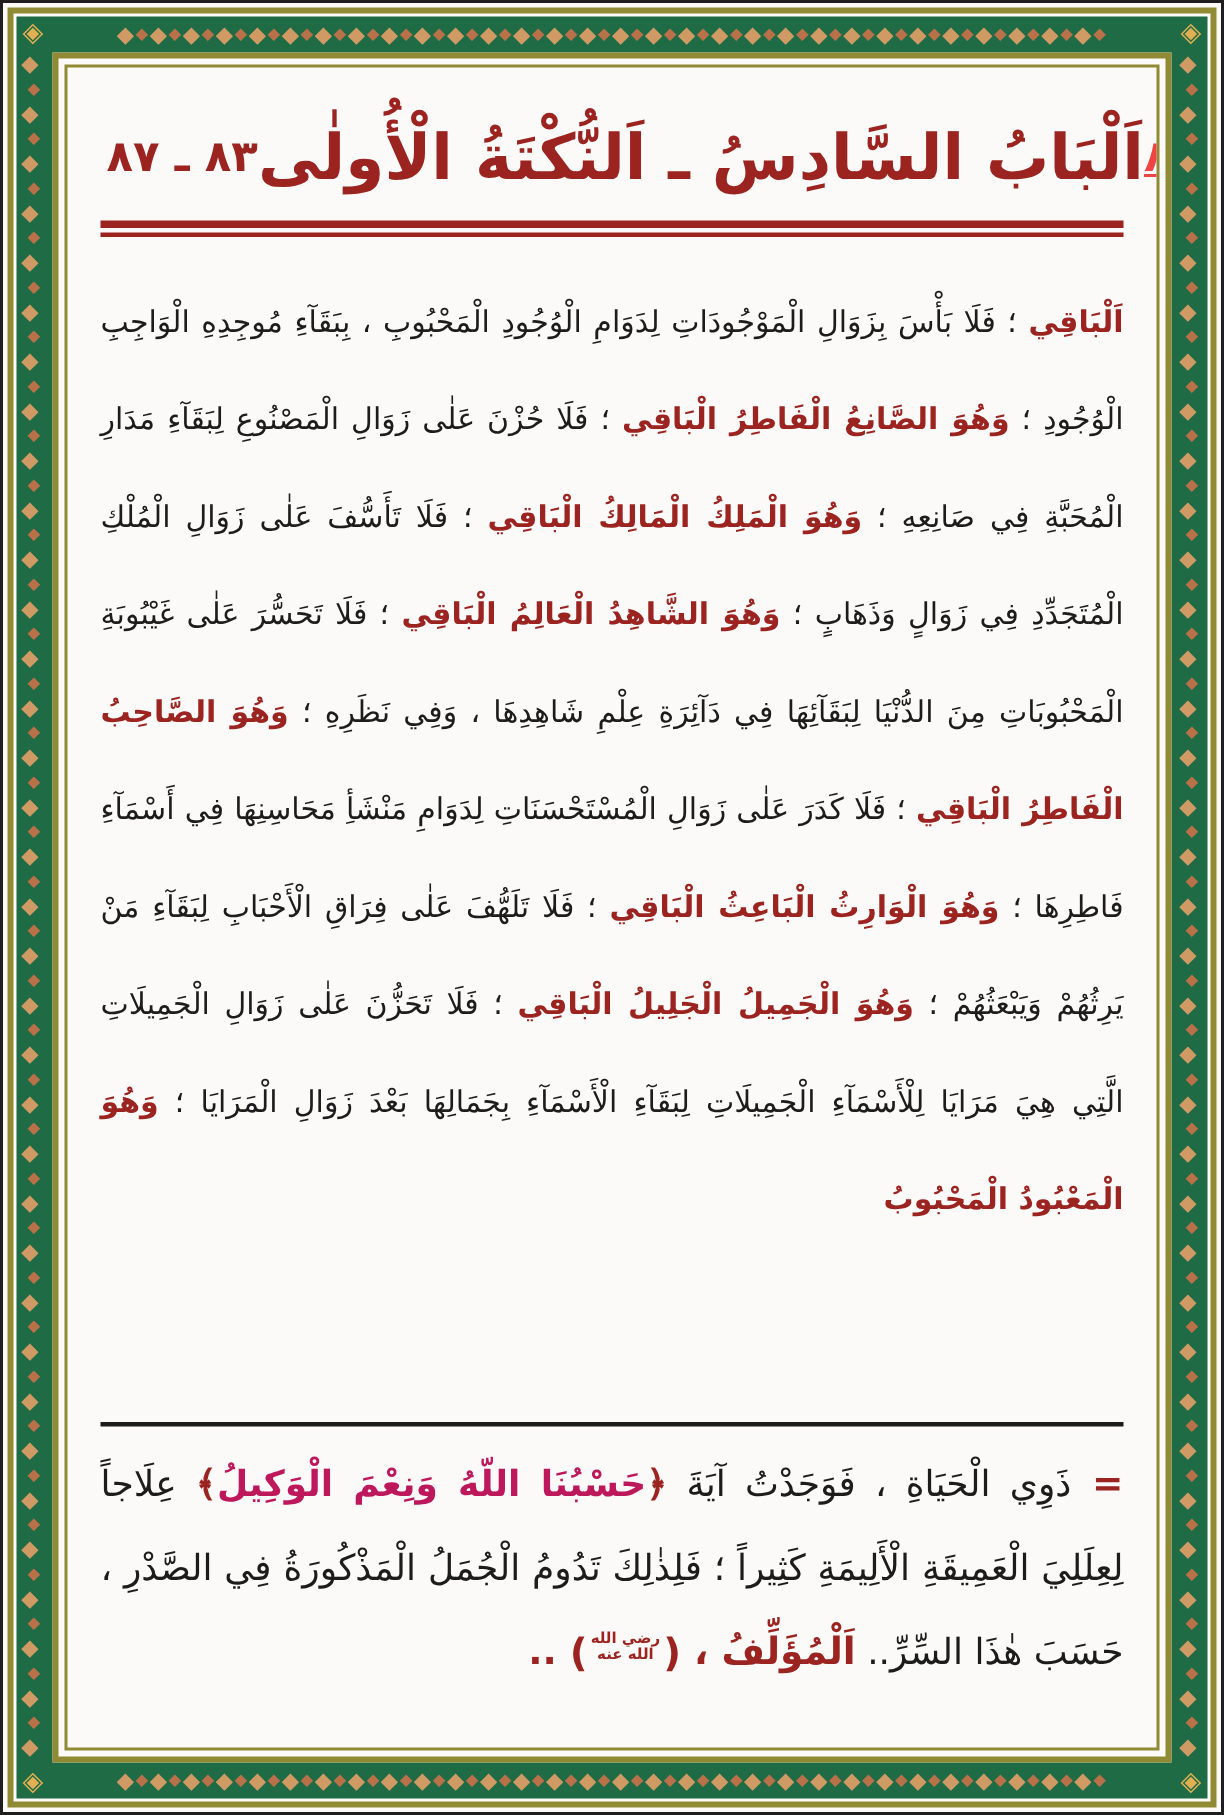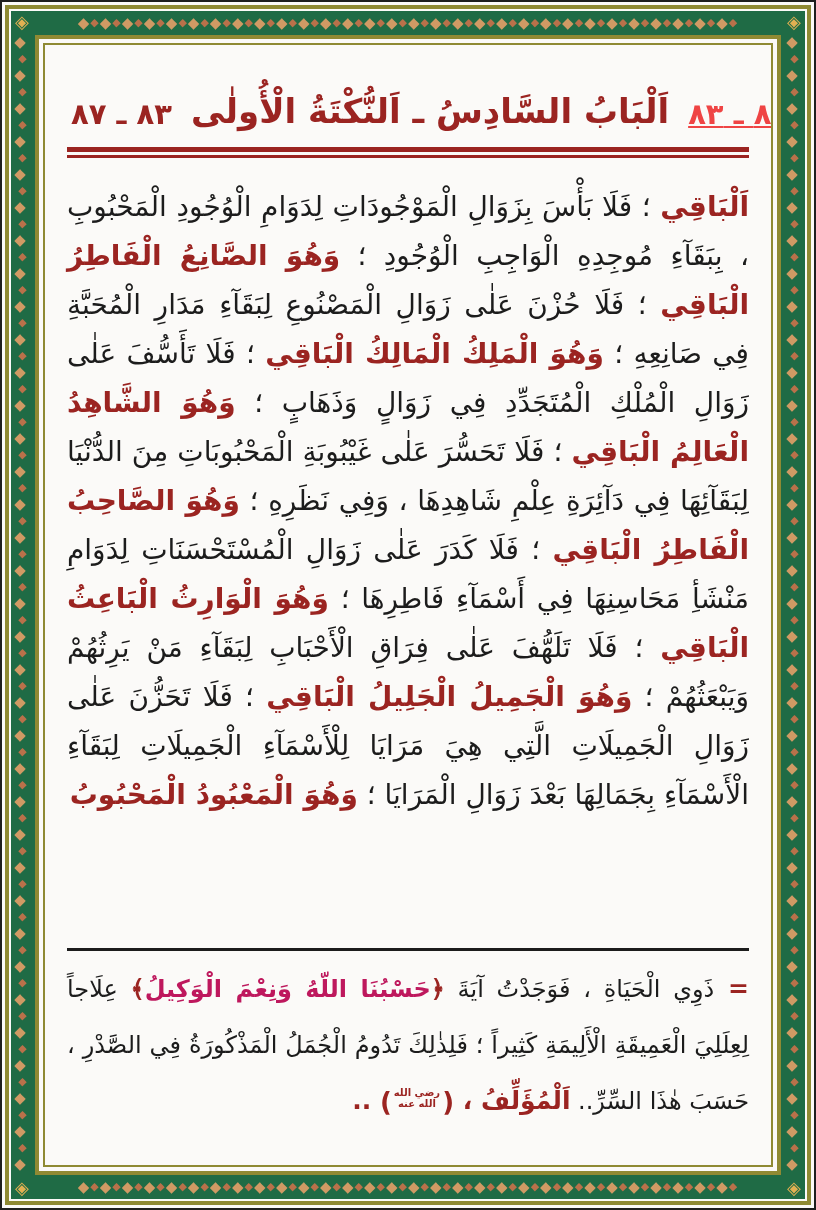--- a/index.html
+++ b/index.html
@@ -55,49 +55,48 @@
   }
   .f3{
     width:100%; height:100%;
     border:2px solid #8f8a33;
     padding:14px 22px 8px 22px;
     overflow:hidden;
   }
 
   
   .hdr{
-    display:flex; align-items:flex-end;
+    display:flex; align-items:center;
     direction:ltr;
     margin:18px 4px 0 4px;
     height:54px;
-    gap:19px;
   }
   .page-range{
     color:#9b2421; font-weight:bold; font-size:29px;
     direction:rtl; white-space:nowrap;
   }
   .title{
     flex:1; text-align:center;
-    color:#9b2421; font-weight:bold; font-size:34px;
+    color:#9b2421; font-weight:bold; font-size:42px;
     direction:rtl; white-space:nowrap;
   }
   .ghost-nums{
     color:#ef4444; font-weight:bold; font-size:29px;
     direction:rtl; white-space:nowrap;text-decoration:underline;
   }
   .hdr-rule{ margin-top:16px; }
   .hdr-rule .thick{ height:5px; background:#9b2421; }
   .hdr-rule .thin { height:3px; background:#9b2421; margin-top:3px; }
 
   
   .body-text{
     direction:rtl;
     text-align:justify;
-    font-size:28px;
-    line-height:49px;
+    font-size:20px;
+    line-height:65px;
     color:#1c1c1c;
     margin-top:24px;
     min-height:760px;
   }
   .seg-b{ color:#1c1c1c; }
   .seg-r{ color:#9b2421; font-weight:bold; }
   .seg-bl{ color:#be185d; font-weight:bold; }
   .seg-br{ color:#9b2421; font-weight:bold; }
 
   

